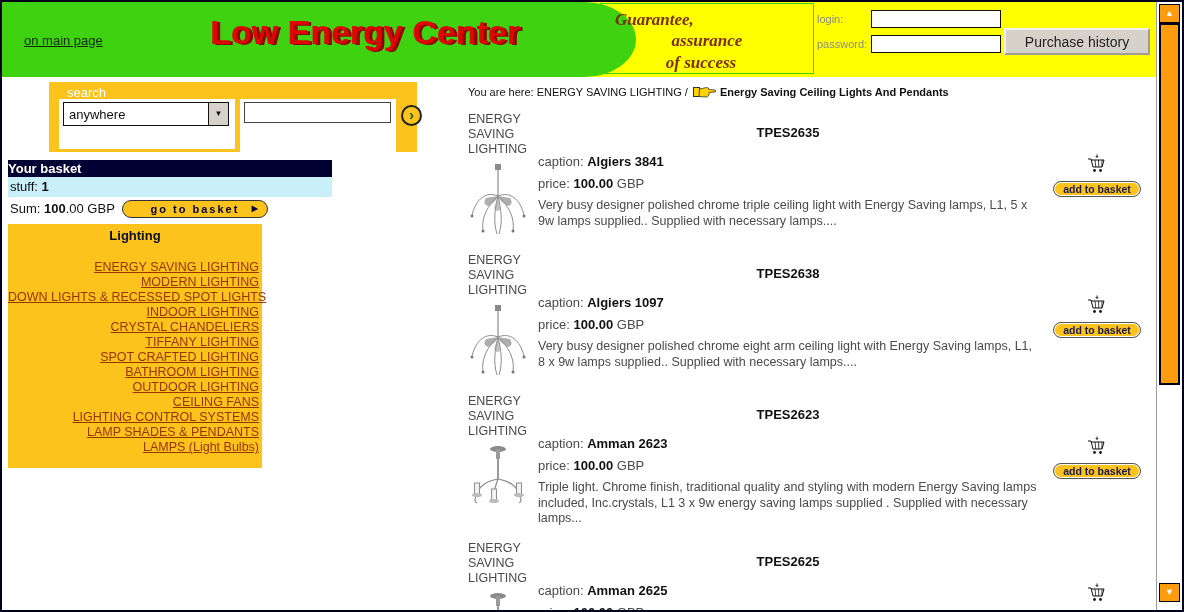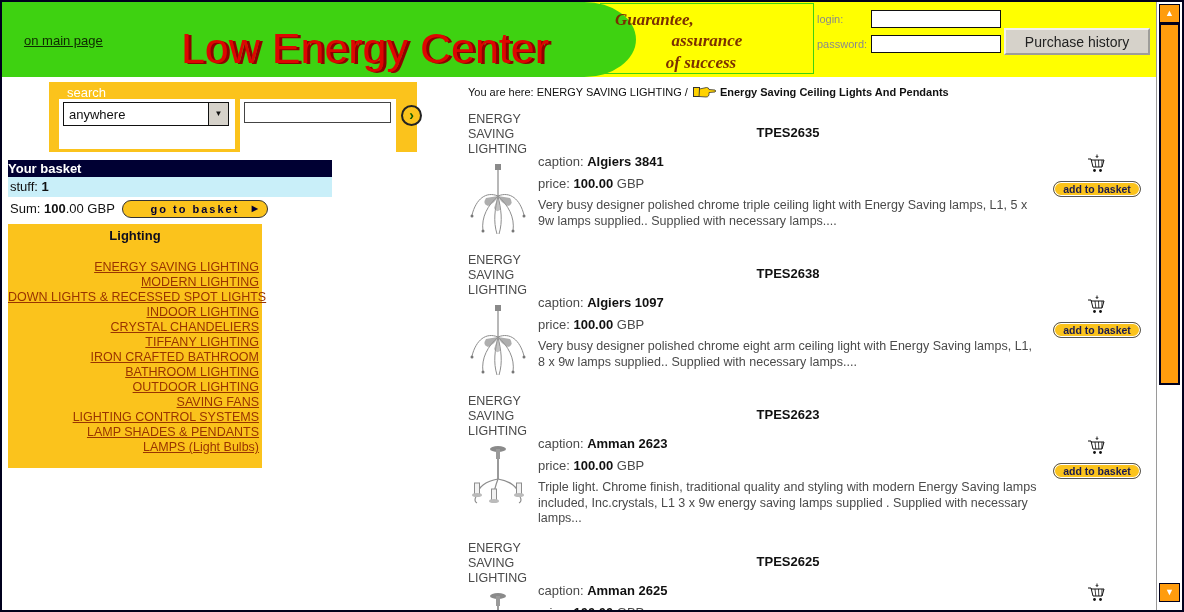--- a/index.html
+++ b/index.html
@@ -3,21 +3,21 @@
 <meta charset="utf-8">
 <style>
   * { box-sizing: border-box; }
   body { margin:0; background:#fff; font-family:"Liberation Sans", sans-serif; }
   .page { position:relative; width:1184px; height:612px; border:2px solid #00001d; background:#fff; overflow:hidden; }
 
   
   .header { position:absolute; left:0; top:0; width:1154px; height:75px; background:#FFFF00; }
   .green-banner { position:absolute; left:0; top:0; width:634px; height:75px; background:#3ED211; border-radius:0 58px 58px 0 / 0 42px 42px 0; }
   .main-link { position:absolute; left:22px; top:31px; font-size:13px; color:#0e2b00; text-decoration:underline; cursor:pointer; }
-  .brand { position:absolute; left:138px; top:22px; width:450px; text-align:center; font-size:43px; font-weight:normal; color:#DE0700; text-shadow:3px 1px 0 #8F0000; white-space:nowrap; }
+  .brand { position:absolute; left:138px; top:11px; width:450px; text-align:center; font-size:34px; font-weight:bold; color:#DE0700; text-shadow:3px 1px 0 #8F0000; white-space:nowrap; }
   .slogan { position:absolute; left:598px; top:1px; width:214px; height:71px; border:1px solid #3ED211; font-family:"Liberation Serif", serif; font-style:italic; font-weight:bold; color:#7A2F00; font-size:17px; }
   .slogan .s1 { padding:6px 0 0 14px; }
   .slogan .s2 { text-align:center; padding-top:1px; }
   .slogan .s3 { text-align:center; padding:2px 12px 0 0; }
   .login-form { position:absolute; left:815px; top:8px; }
   .frow { display:flex; align-items:center; margin-bottom:7px; }
   .frow label { width:54px; font-size:11px; color:#8a8a8a; }
   .frow input { width:130px; height:18px; border:1px solid #111; font-size:12px; background:#fff; }
   .ph-btn { position:absolute; left:1002px; top:26px; width:146px; height:27px; background:#D6D2CA; border:2px outset #f2f0ec; font-size:14px; color:#222; font-family:"Liberation Sans", sans-serif; cursor:pointer; }
 
@@ -142,24 +142,24 @@
 
   <div class="cat-panel">
     <div class="cat-title">Lighting</div>
     <div class="cat-list">
       <a>ENERGY SAVING LIGHTING</a>
       <a>MODERN LIGHTING</a>
       <a>DOWN LIGHTS &amp; RECESSED SPOT LIGHTS</a>
       <a>INDOOR LIGHTING</a>
       <a>CRYSTAL CHANDELIERS</a>
       <a>TIFFANY LIGHTING</a>
-      <a>IRON CRAFTED BATHROOM</a>
+      <a>SPOT CRAFTED LIGHTING</a>
       <a>BATHROOM LIGHTING</a>
       <a>OUTDOOR LIGHTING</a>
-      <a>SAVING FANS</a>
+      <a>CEILING FANS</a>
       <a>LIGHTING CONTROL SYSTEMS</a>
       <a>LAMP SHADES &amp; PENDANTS</a>
       <a>LAMPS (Light Bulbs)</a>
     </div>
   </div>
 
   <div class="main">
     <div class="breadcrumb">
       <span>You are here:</span>
       <span>ENERGY SAVING LIGHTING</span>

